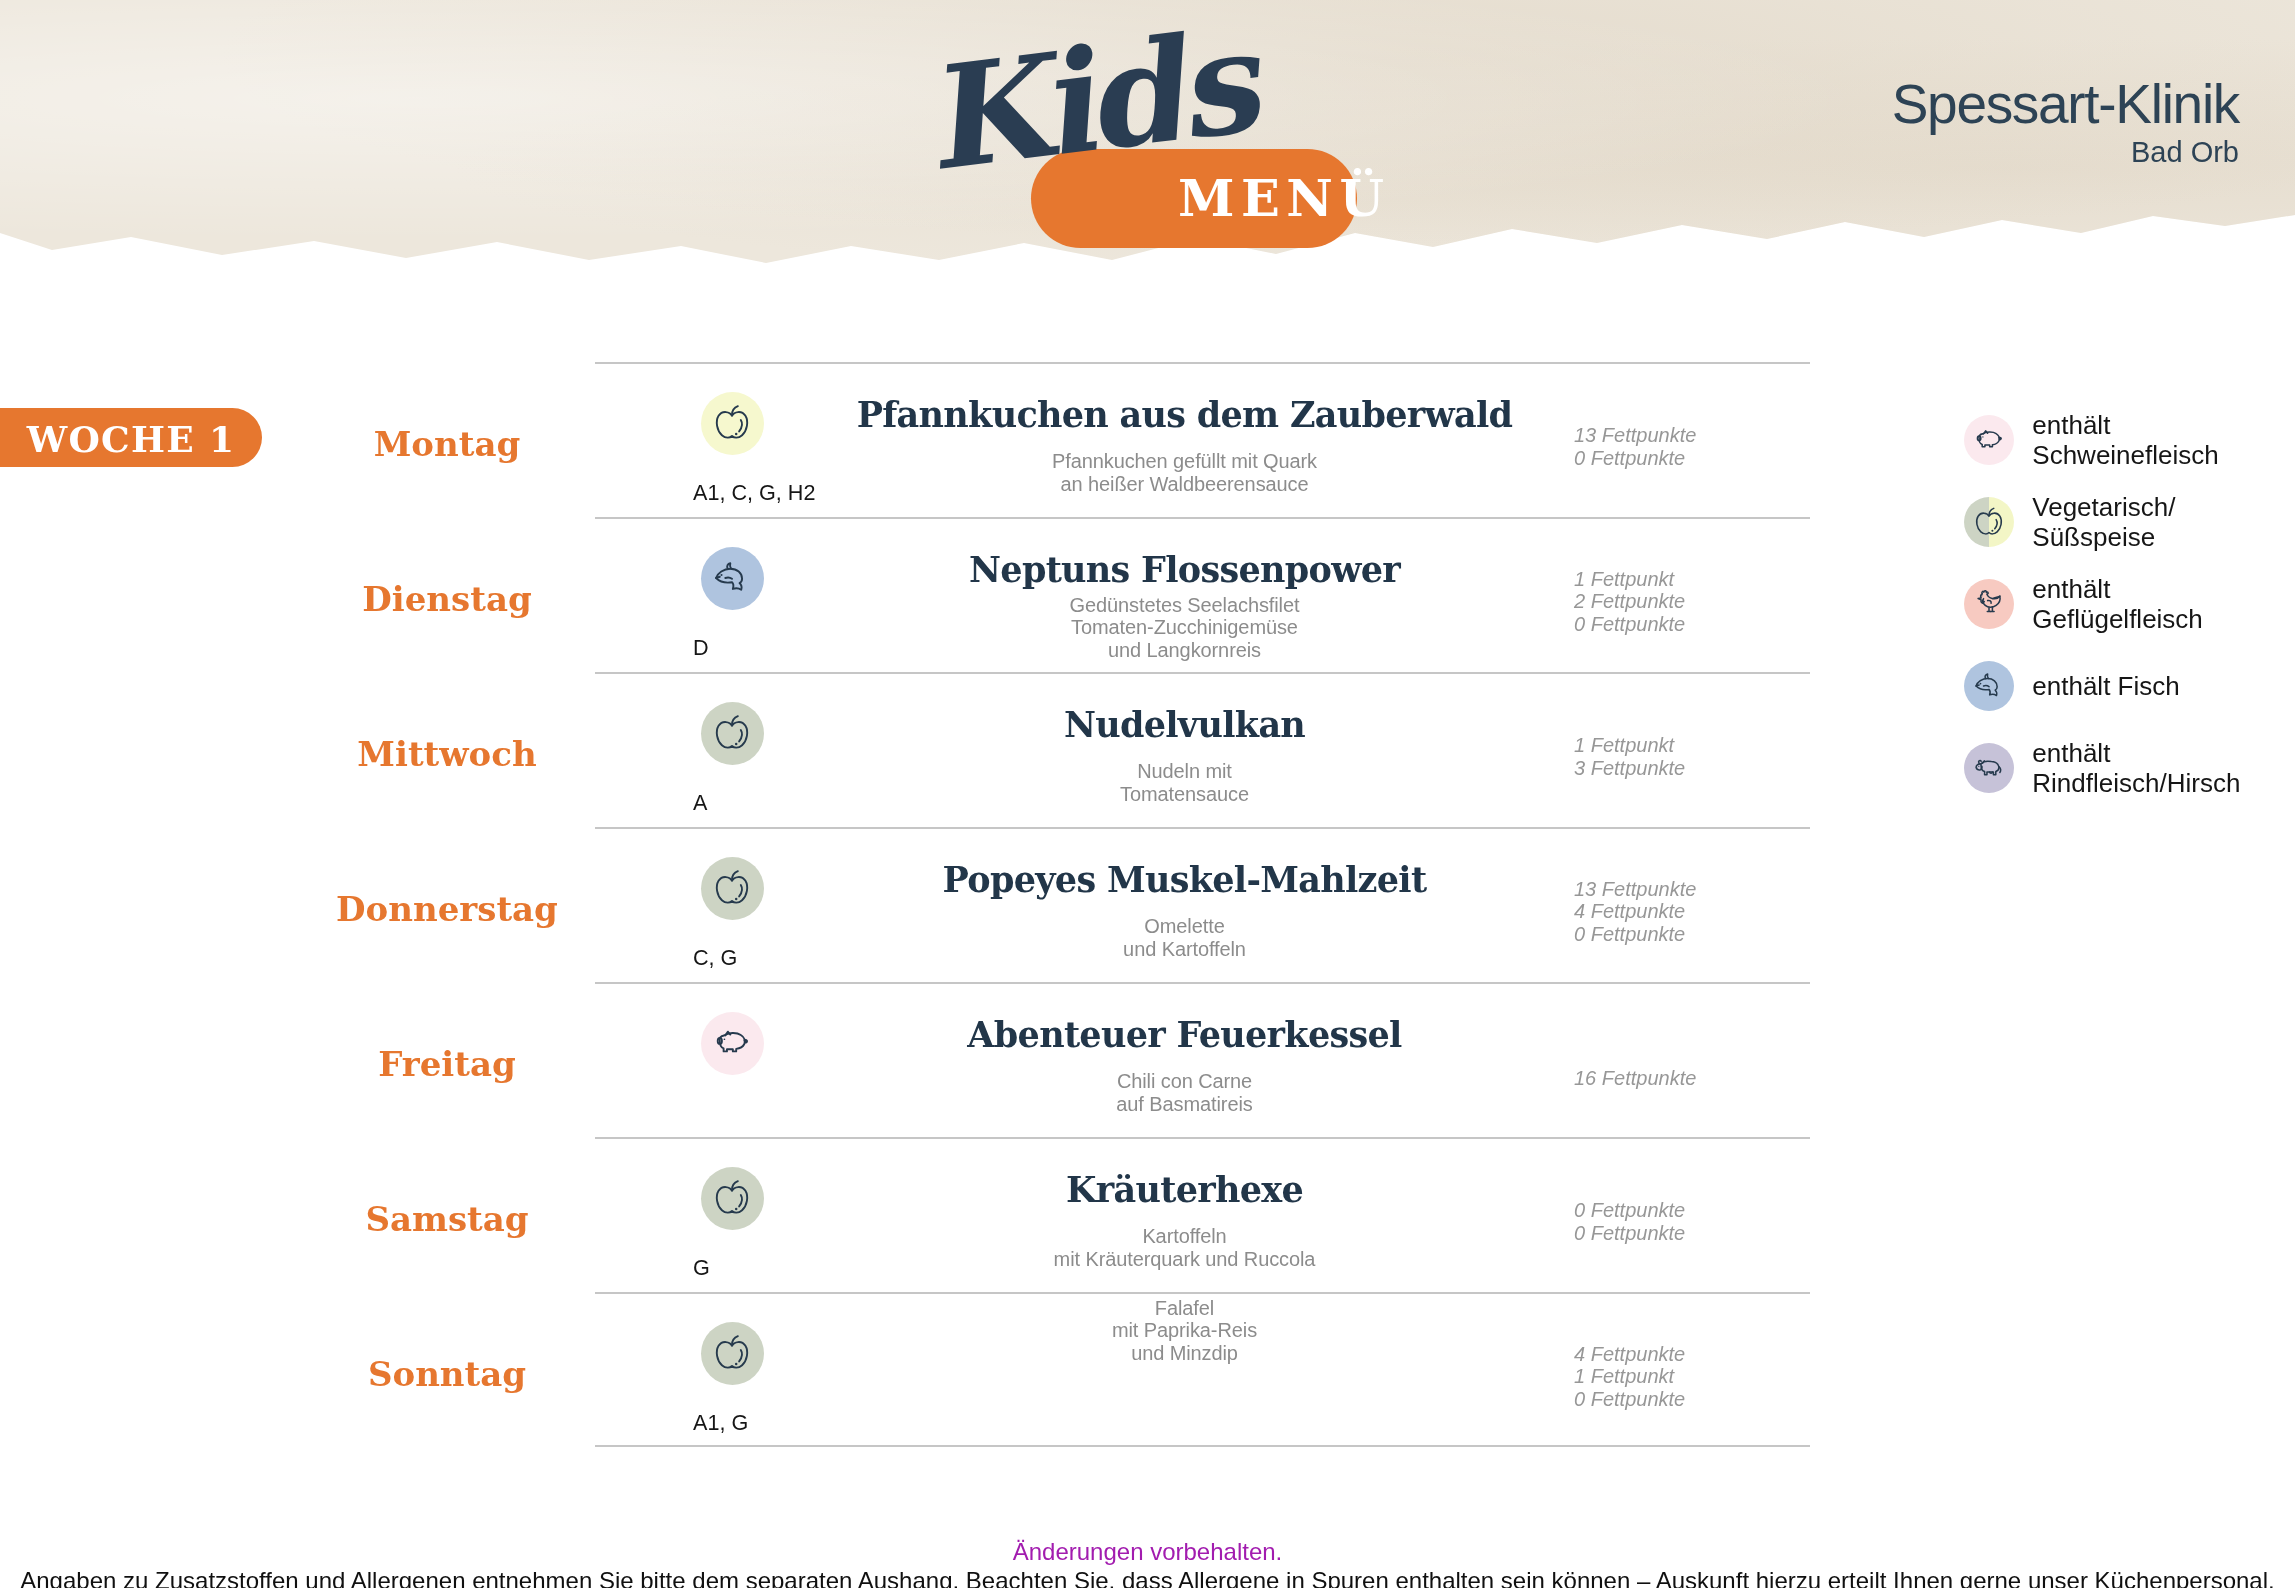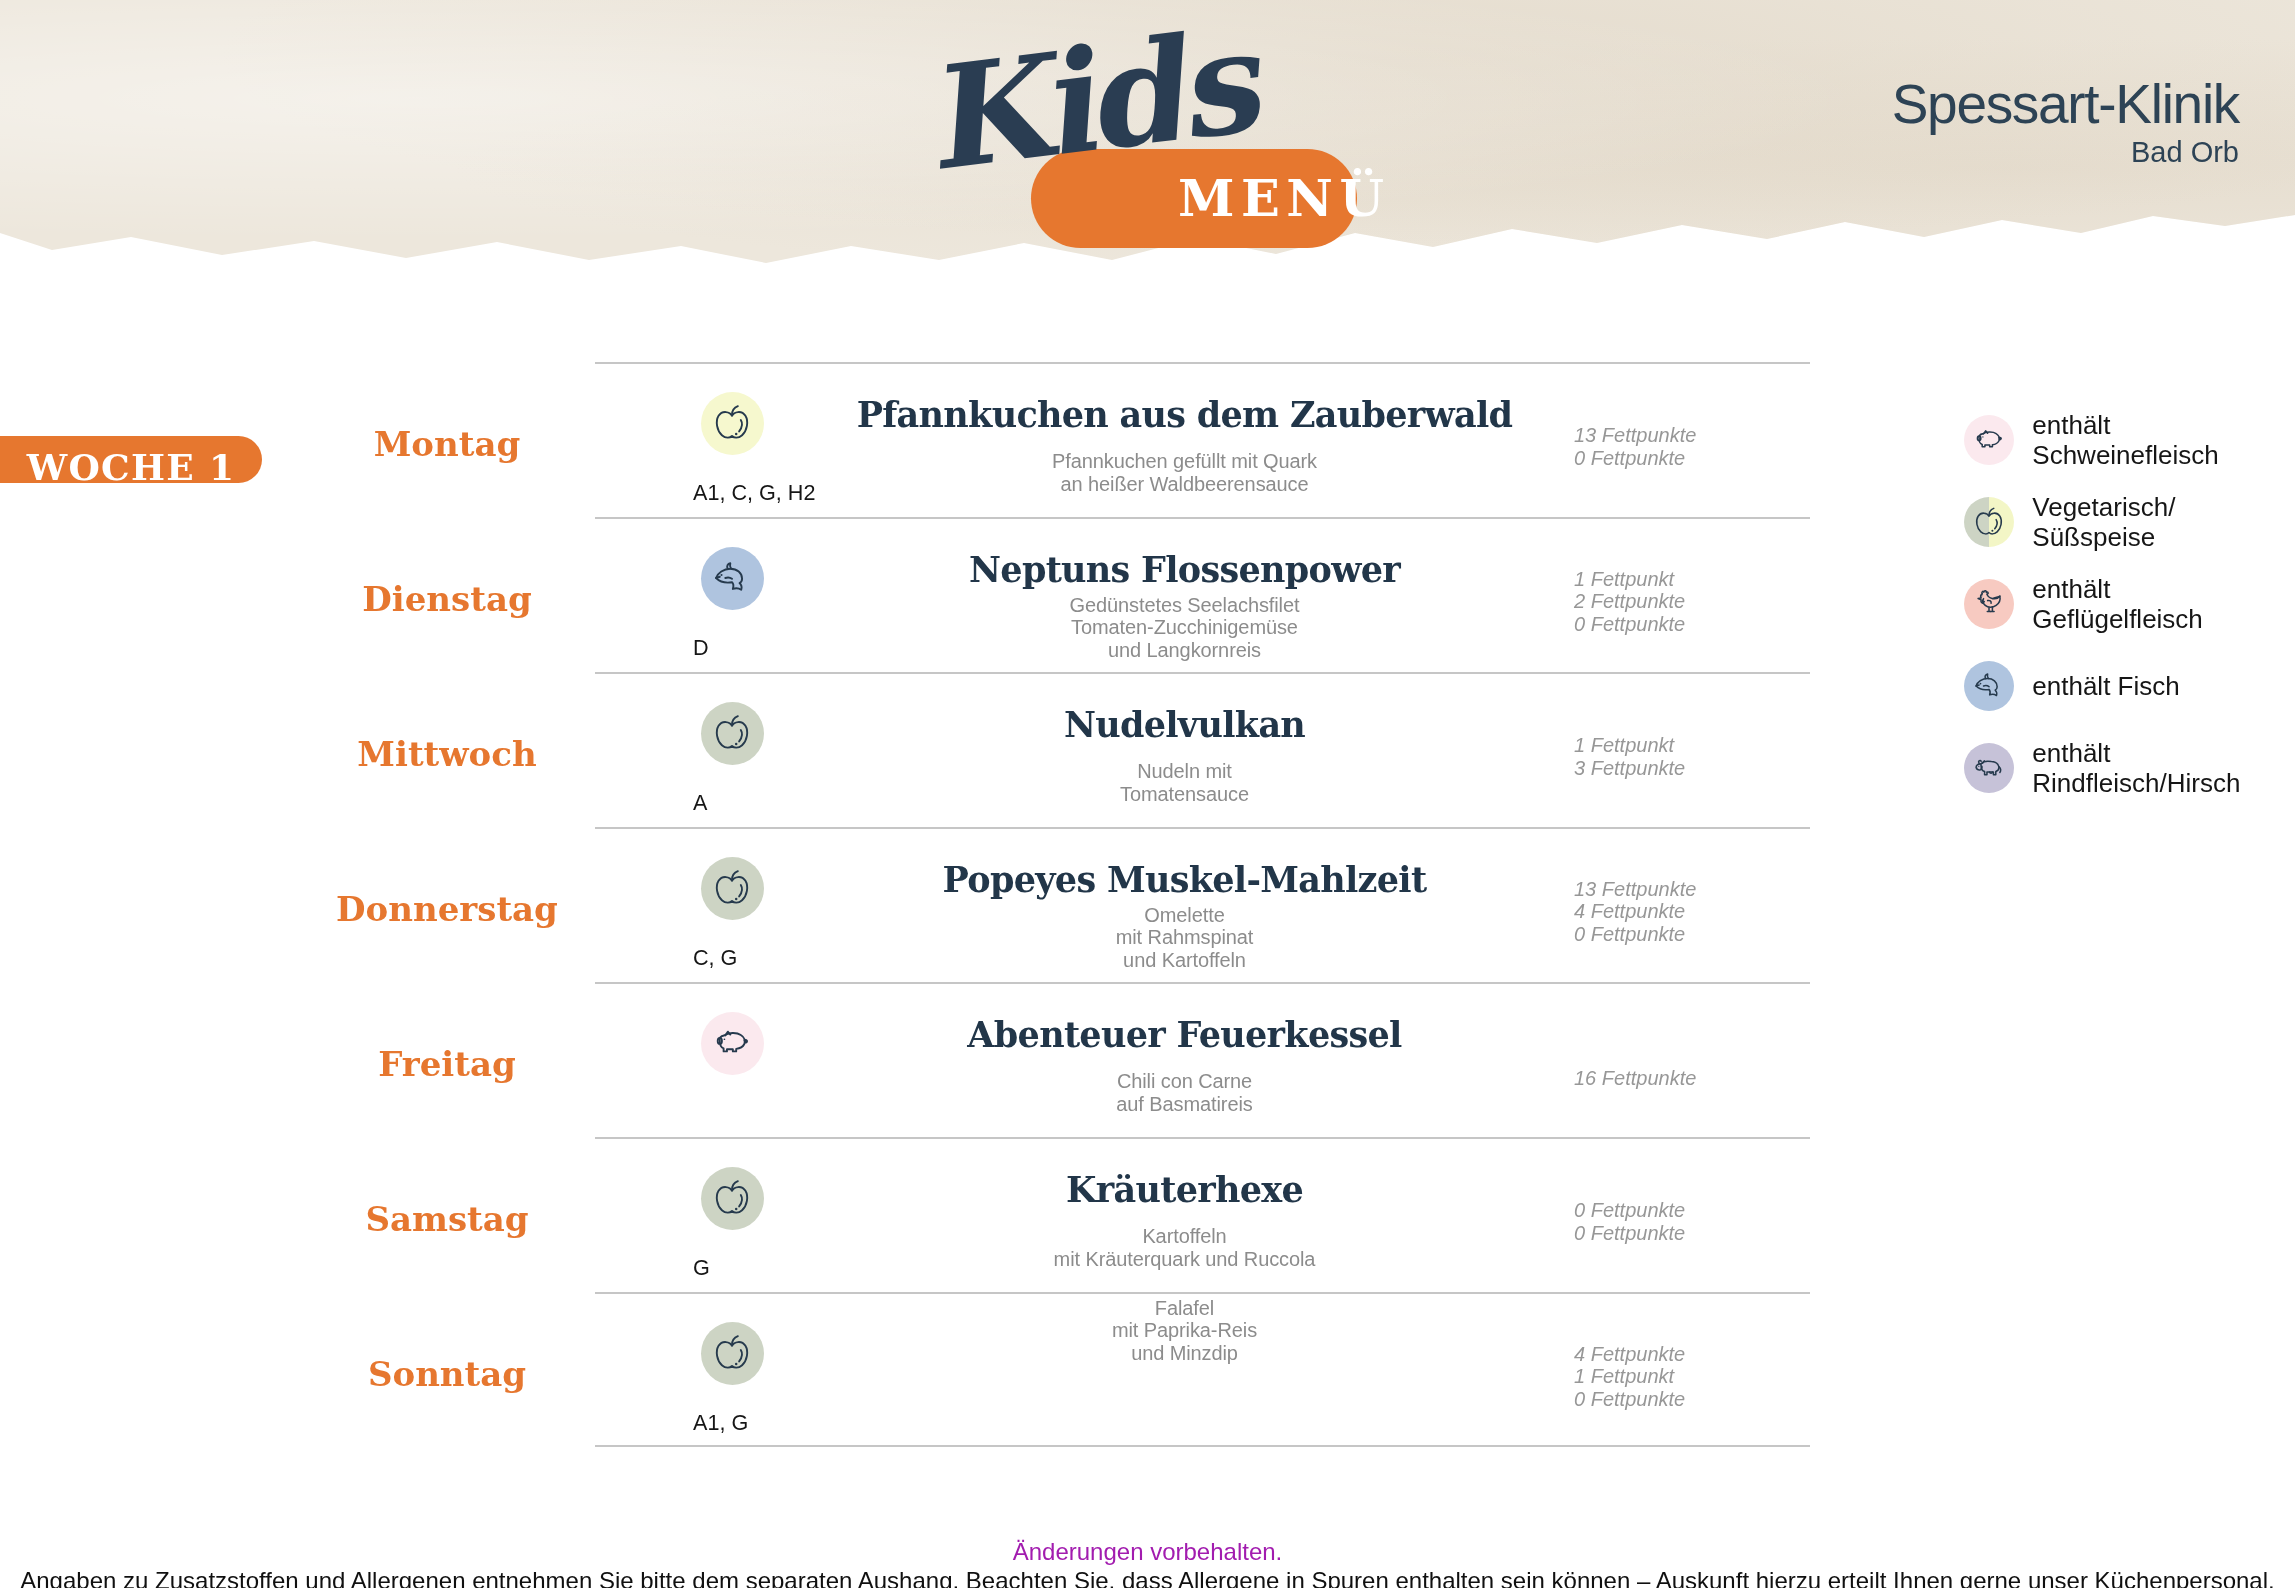--- a/index.html
+++ b/index.html
@@ -23,23 +23,23 @@
   .menu-pill span{display:block;line-height:99px;padding-left:147px;color:#ffffff;
     font-family:"DejaVu Serif", serif;font-weight:bold;font-size:51px;letter-spacing:6.5px;}
   .kids-script{position:absolute;left:936px;top:17px;z-index:3;color:#2A3D52;
     font-family:"DejaVu Serif", serif;font-weight:bold;font-style:italic;font-size:141px;
     letter-spacing:-7.9px;transform:rotate(-7deg);}
   .clinic{position:absolute;right:56px;top:72px;text-align:right;color:#2D4355;z-index:3;}
   .clinic-name{font-size:55px;letter-spacing:-1.3px;}
   .clinic-city{font-size:29px;margin-top:0px;}
 
   
-  .week-badge{position:absolute;left:0;top:408px;width:262px;height:47px;background:#E6772F;
+  .week-badge{position:absolute;left:0;top:408px;width:262px;height:59px;background:#E6772F;
     border-radius:0 31px 31px 0;color:#fff;text-align:center;line-height:63px;
-    font-family:"DejaVu Serif", serif;font-weight:bold;font-size:36px;letter-spacing:1.3px;margin-top:28px;}
+    font-family:"DejaVu Serif", serif;font-weight:bold;font-size:36px;letter-spacing:1.3px;}
 
   
   .day-col{position:absolute;left:275px;top:362px;width:344px;}
   .day-label{height:155px;box-sizing:border-box;padding-top:9.2px;display:flex;
     align-items:center;justify-content:center;color:#E6772F;
     font-family:"DejaVu Serif", serif;font-weight:bold;font-size:34px;}
 
   
   .menu-table{position:absolute;left:595px;top:362px;width:1215px;}
   .menu-row{display:grid;grid-template-columns:226px 1fr 236px;height:155px;
@@ -236,21 +236,20 @@
           <svg class="icon" viewBox="0 0 100 100">
               <use href="#ic-apple"></use>
             </svg>
         </div>
         <div class="allergens">C, G</div>
       </div>
       <div class="cell-main">
         <div class="dish-title">Popeyes Muskel-Mahlzeit</div>
         <div class="dish-desc">
           <div>Omelette</div>
-          <div>mit Rahmspinat</div>
           <div>und Kartoffeln</div>
         </div>
       </div>
       <div class="cell-fett">
         <div class="fett-lines">
           <div>13 Fettpunkte</div>
           <div>4 Fettpunkte</div>
           <div>0 Fettpunkte</div>
         </div>
       </div>

